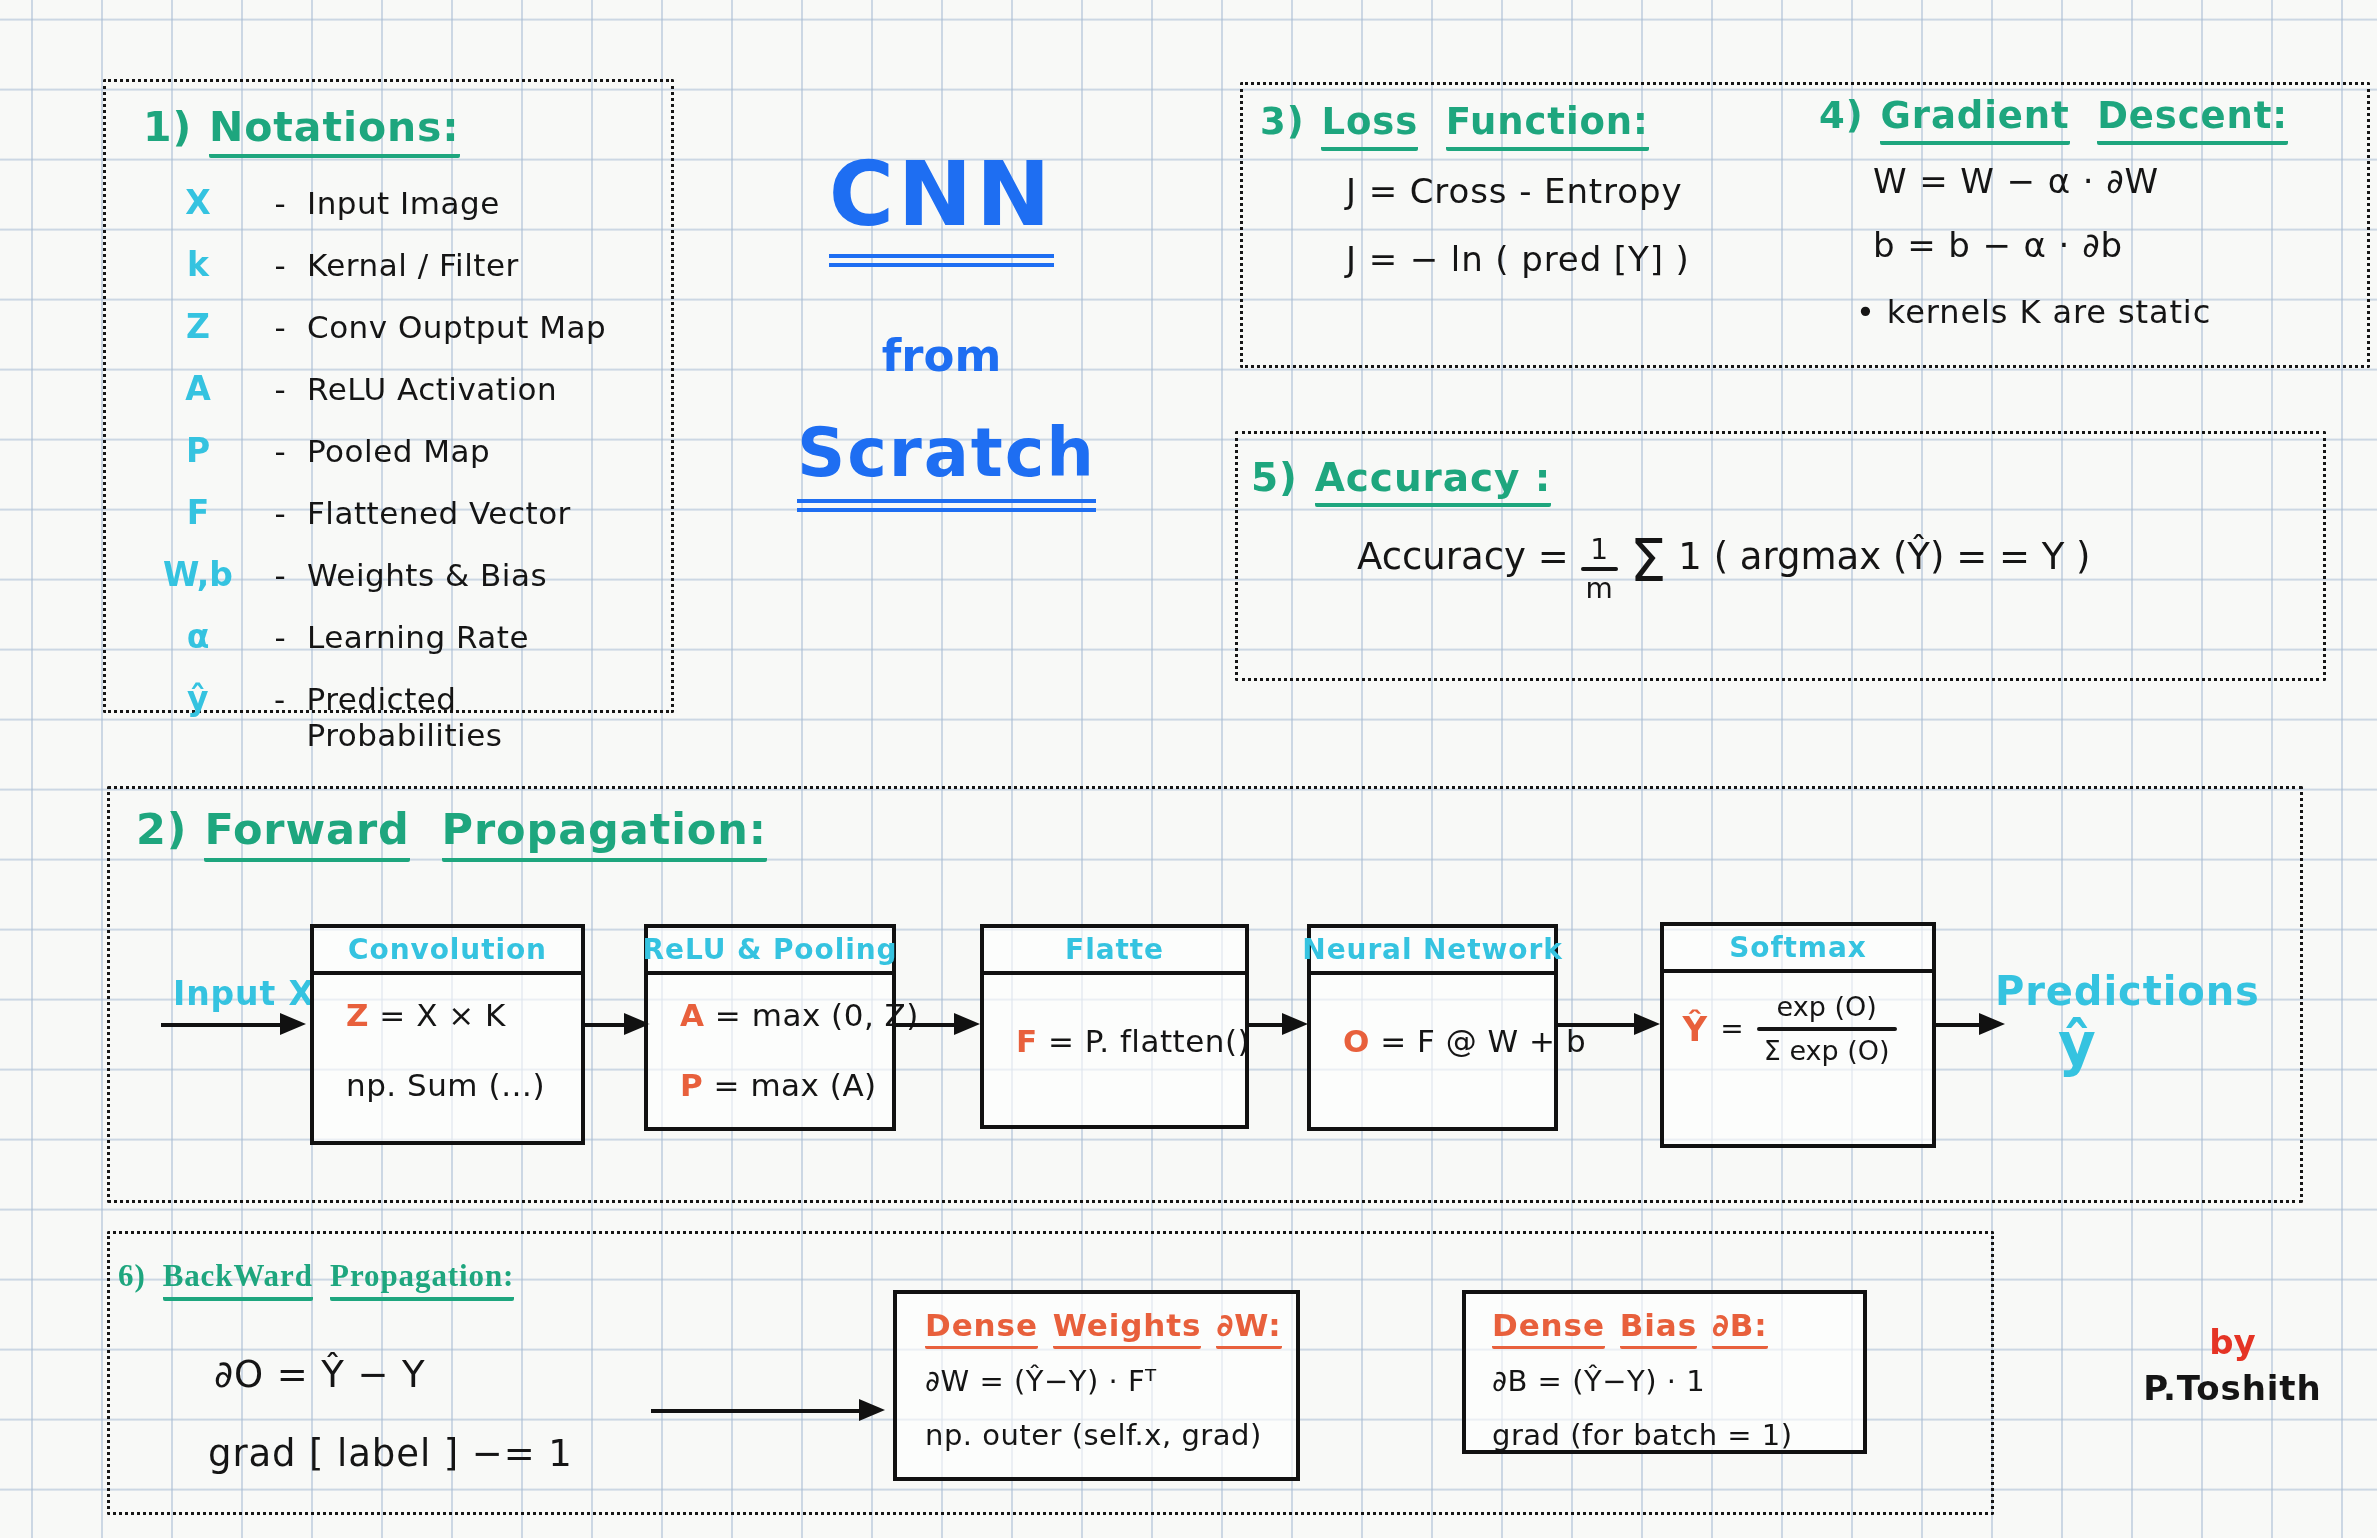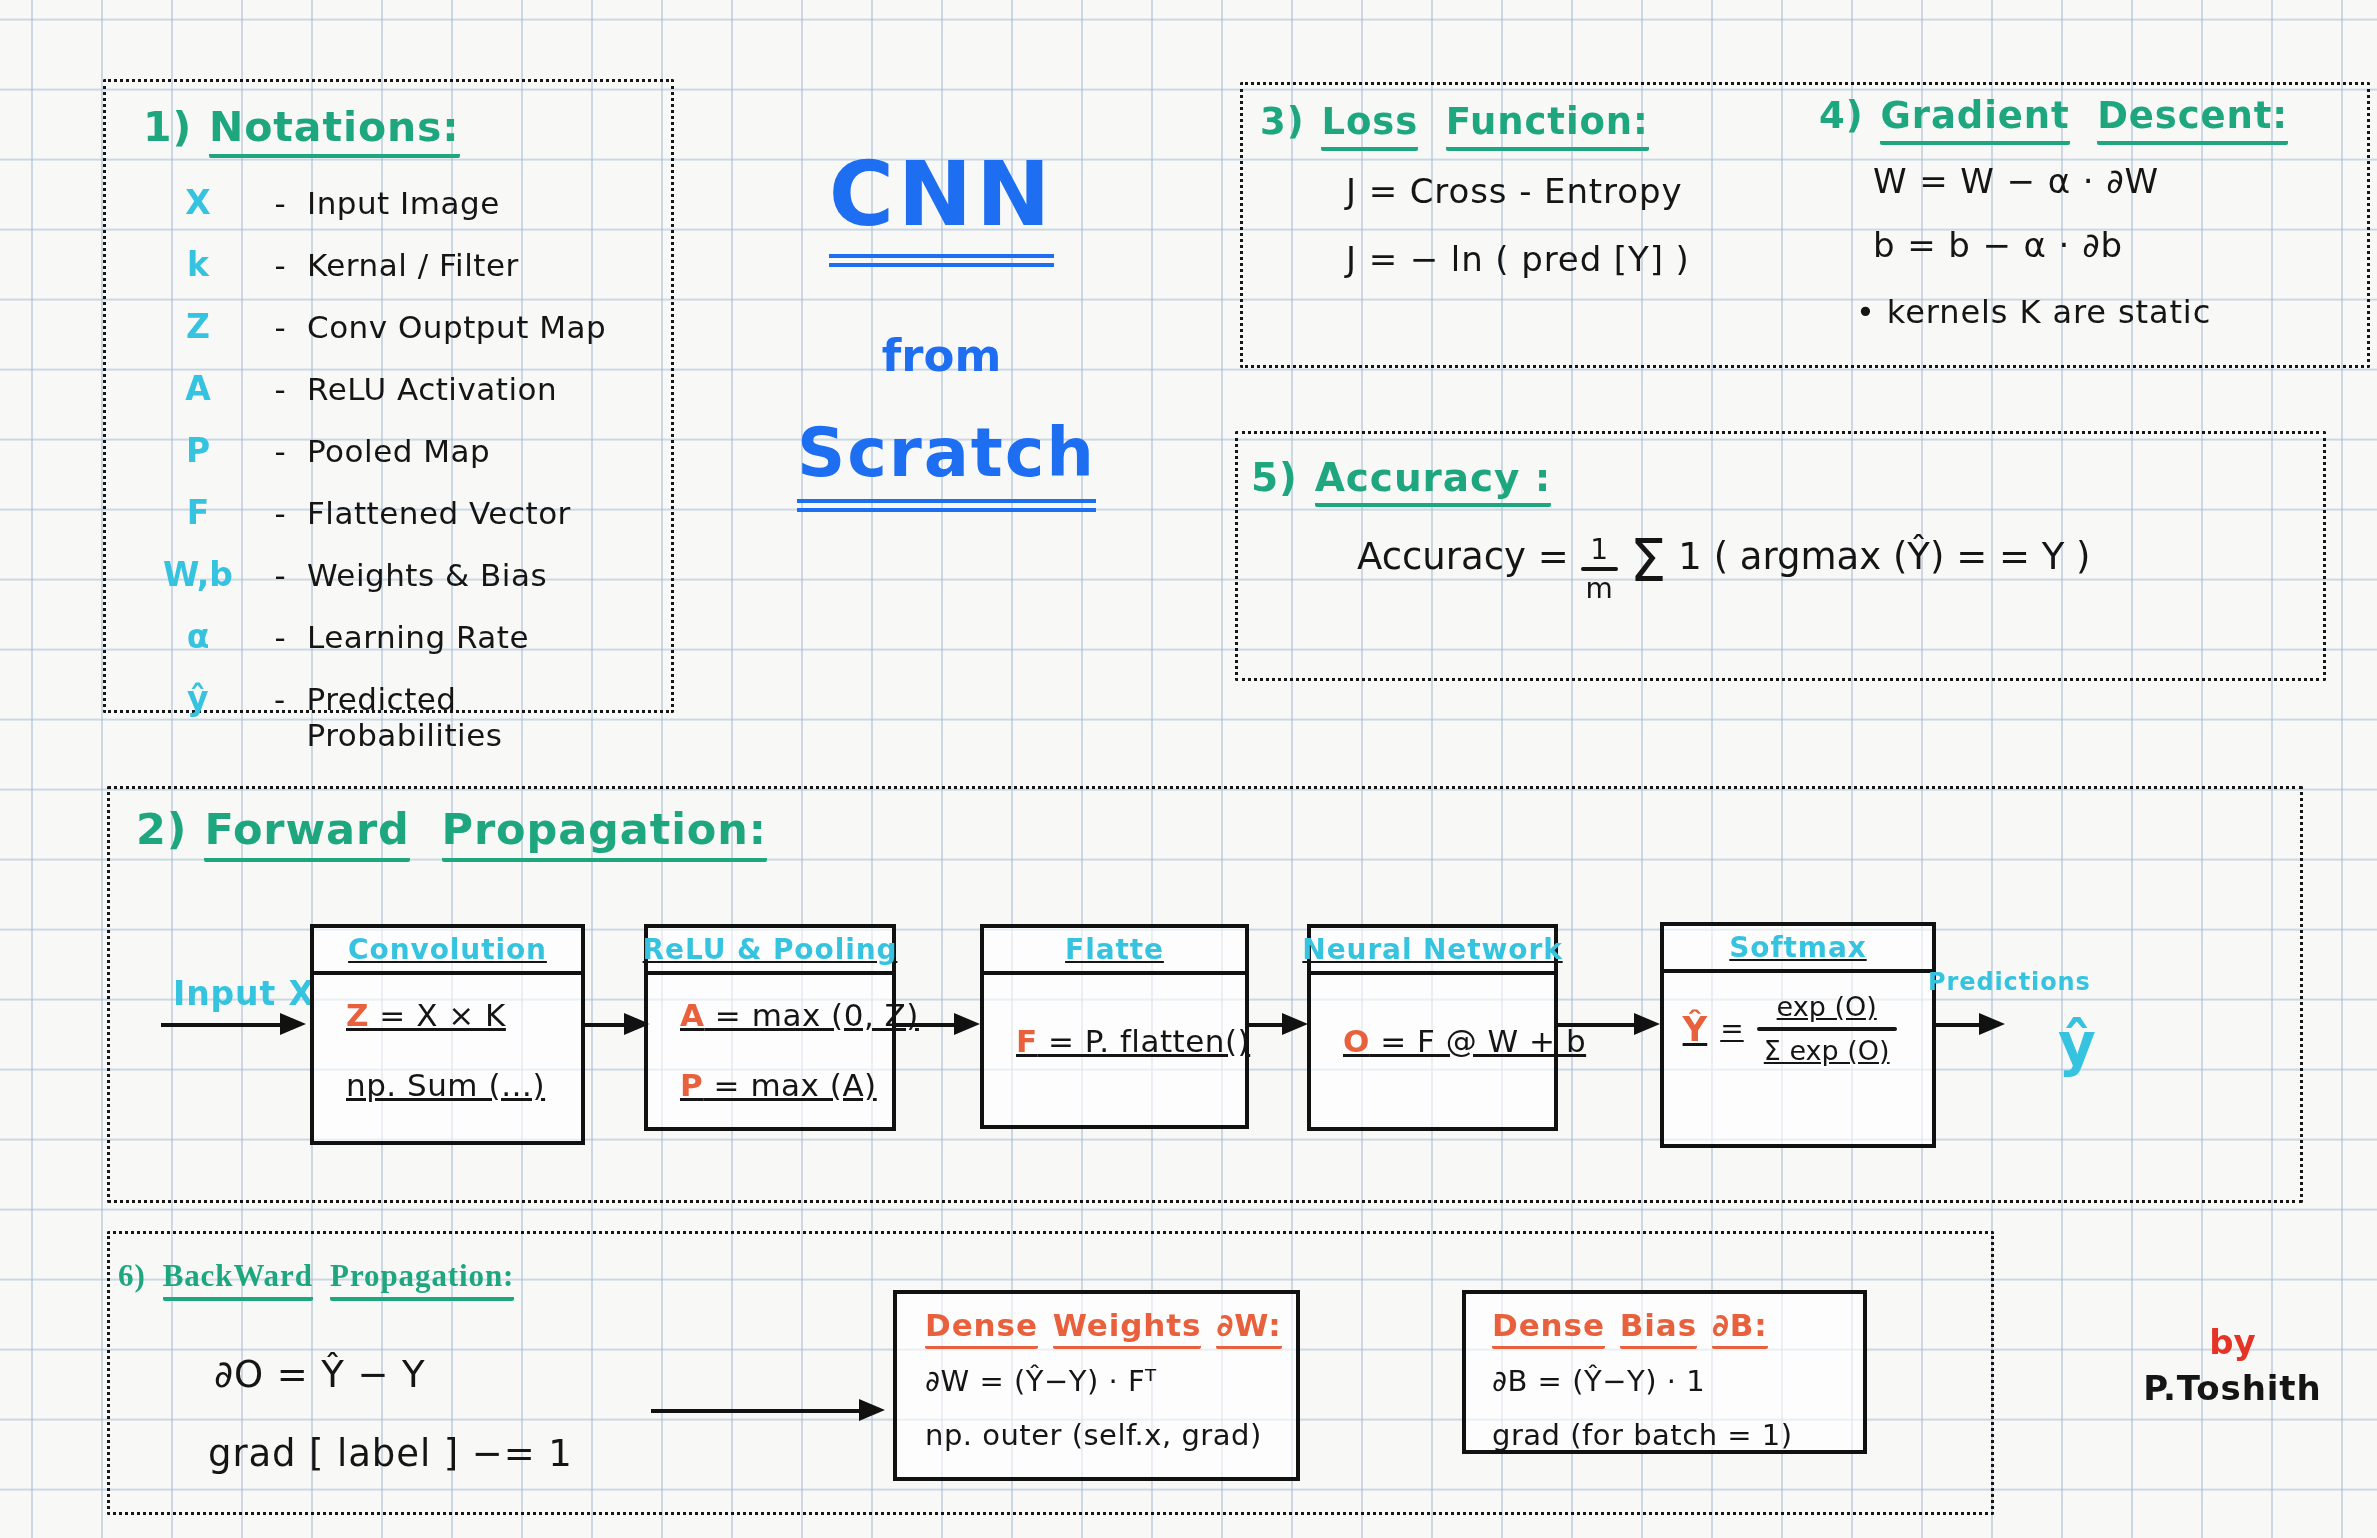--- a/index.html
+++ b/index.html
@@ -69,21 +69,21 @@
   
   .forward{ left:107px; top:786px; width:2196px; height:417px; }
   .forward .sec-head{ position:absolute; left:26px; top:15px; font-size:43px; }
   .flow-label{ position:absolute; font-weight:bold; font-size:33px; letter-spacing:0.9px; white-space:nowrap; }
   .arrow{ position:absolute; height:4.2px; background:#111; }
   .arrow::after{
     content:""; position:absolute; right:-24px; top:-9.8px;
     border-top:11.2px solid transparent; border-bottom:11.2px solid transparent;
     border-left:26px solid #111;
   }
-  .fbox{ position:absolute; background:rgba(255,255,255,.6); border:4.2px solid #111;text-decoration:underline; }
+  .fbox{ position:absolute; background:rgba(255,255,255,.6); border:4.2px solid #111; }
   .fbox .bhead{ height:47px; border-bottom:4.2px solid #111; display:flex; align-items:center; justify-content:center;
     font-size:28px; font-weight:bold; letter-spacing:0.9px; white-space:nowrap; }
   .fbox .bbody{ padding:22.4px 0 0 32px; font-size:31px; }
   .fbox .fl{ white-space:nowrap; margin-bottom:34px; letter-spacing:0.5px; }
   .lead{ font-weight:bold; }
   .smx-row{ display:flex; align-items:center; gap:13px; padding-top:3.7px; }
   .smx-frac{ display:inline-flex; flex-direction:column; align-items:center; font-size:27px; line-height:1.1; }
   .smx-frac .bar{ width:140px; height:3.7px; background:#151515; margin:5.6px 0; border-radius:1.9px; }
   .pred-sym{ position:absolute; font-size:58px; font-weight:bold; }
 
@@ -250,21 +250,21 @@
           <span class="smx-frac ink">
             <span>exp (O)</span>
             <span class="bar"></span>
             <span>Σ exp (O)</span>
           </span>
         </div>
       </div>
     </div>
     <div class="arrow" style="left:1826px; top:234px; width:45px;"></div>
 
-    <div class="flow-label cyan" style="left:1818px; top:179px; font-size:24px;">Predictions</div>
+    <div class="flow-label cyan" style="left:1885px; top:179px; font-size:40px;">Predictions</div>
     <div class="pred-sym cyan" style="left:1948px; top:222px;">ŷ</div>
   </section>
 
   <section class="dotted backward">
     <div class="sec-head green">
       <span class="num">6)</span><span class="gu">BackWard</span>&nbsp;&nbsp;<span class="gu">Propagation:</span>
     </div>
     <div class="bw-line ink" style="left:104px; top:119px;">∂O  =  Ŷ − Y</div>
     <div class="bw-line ink" style="left:98px; top:198px;">grad [ label ]  −= 1</div>
 

